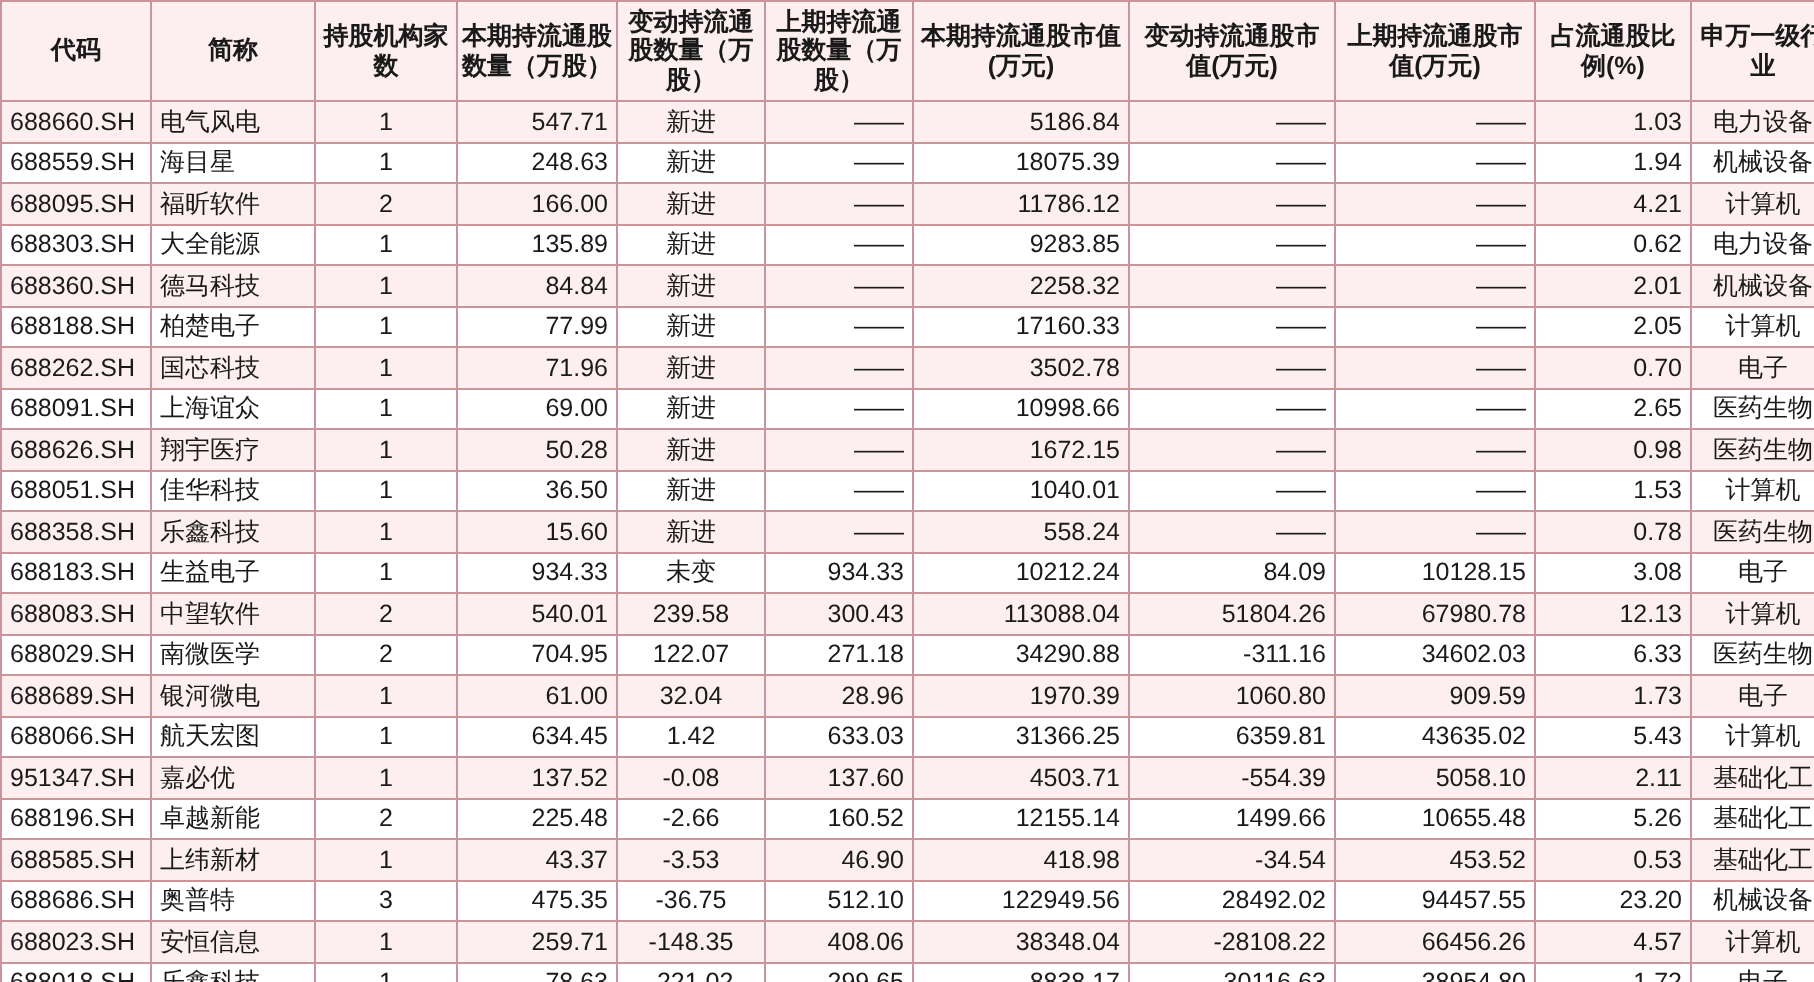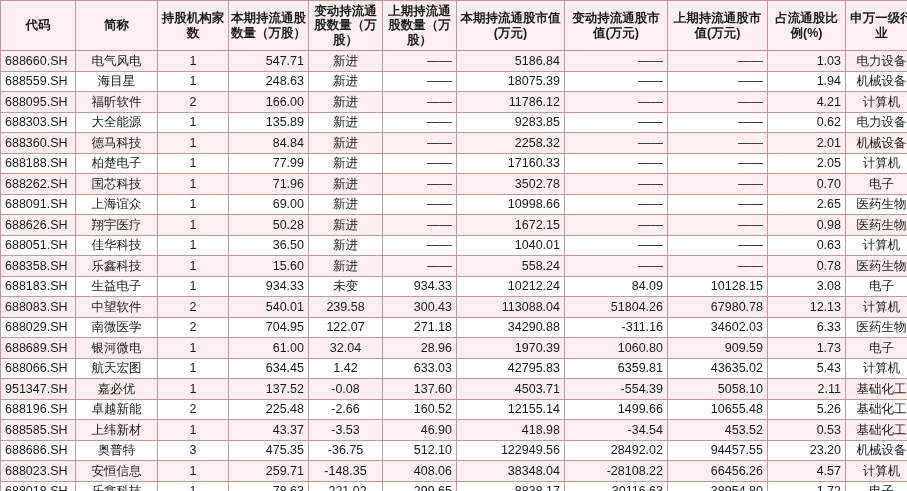--- a/index.html
+++ b/index.html
@@ -45,21 +45,20 @@
     background: #fdeff0;
   }
   tr.row-even td {
     background: #ffffff;
   }
   td.c-code {
     text-align: left;
     letter-spacing: 0px;
   }
   td.c-name {
-    text-align: center;
   }
   td.c-num {
     text-align: right;
     padding-right: 6px;
   }
   td.c-center {
     text-align: center;
   }
   td.c-ind {
     text-align: center;
@@ -230,21 +229,21 @@
       <tr class="row-even">
         <td class="c-code">688051.SH</td>
         <td class="c-name">佳华科技</td>
         <td class="c-center">1</td>
         <td class="c-num">36.50</td>
         <td class="c-center">新进</td>
         <td class="c-num">——</td>
         <td class="c-num">1040.01</td>
         <td class="c-num">——</td>
         <td class="c-num">——</td>
-        <td class="c-num">0.63</td>
+        <td class="c-num">1.53</td>
         <td class="c-ind">计算机</td>
       </tr>
       <tr class="row-odd">
         <td class="c-code">688358.SH</td>
         <td class="c-name">乐鑫科技</td>
         <td class="c-center">1</td>
         <td class="c-num">15.60</td>
         <td class="c-center">新进</td>
         <td class="c-num">——</td>
         <td class="c-num">558.24</td>
@@ -305,21 +304,21 @@
         <td class="c-num">1.73</td>
         <td class="c-ind">电子</td>
       </tr>
       <tr class="row-even">
         <td class="c-code">688066.SH</td>
         <td class="c-name">航天宏图</td>
         <td class="c-center">1</td>
         <td class="c-num">634.45</td>
         <td class="c-center">1.42</td>
         <td class="c-num">633.03</td>
-        <td class="c-num">42795.83</td>
+        <td class="c-num">31366.25</td>
         <td class="c-num">6359.81</td>
         <td class="c-num">43635.02</td>
         <td class="c-num">5.43</td>
         <td class="c-ind">计算机</td>
       </tr>
       <tr class="row-odd">
         <td class="c-code">951347.SH</td>
         <td class="c-name">嘉必优</td>
         <td class="c-center">1</td>
         <td class="c-num">137.52</td>

